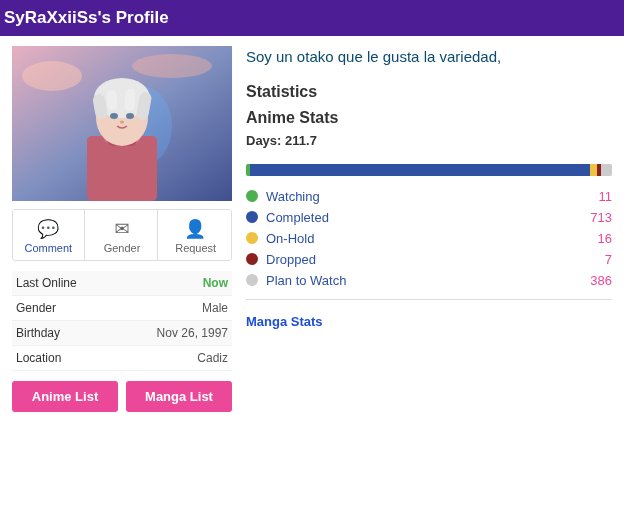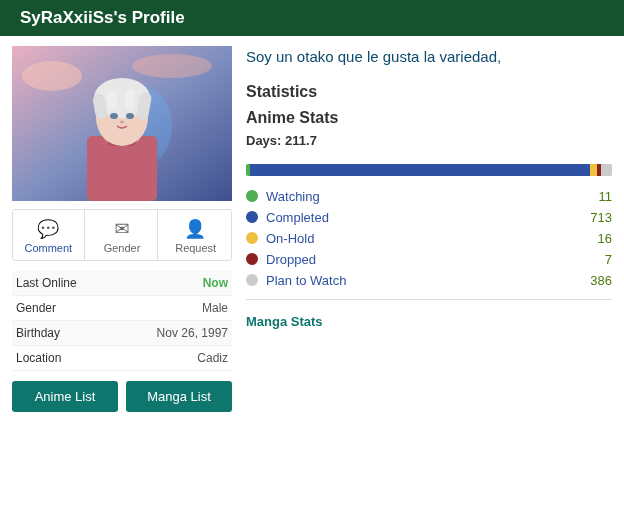--- a/index.html
+++ b/index.html
@@ -5,22 +5,22 @@
     * { box-sizing: border-box; margin: 0; padding: 0; }
     body {
       font-family: Arial, sans-serif;
       font-size: 13px;
       background: #fff;
       color: #333;
       width: 624px;
     }
 
     .profile-header {
-      background: #14532d;
-      padding: 8px 20px;
+      background: #4c1d95;
+      padding: 8px 4px;
     }
     .profile-header h1 {
       color: #fff;
       font-size: 17px;
       font-weight: bold;
     }
 
     .profile-body {
       display: flex;
       padding: 10px 12px;
@@ -98,26 +98,26 @@
     .online-now { color: #4caf50; font-weight: bold; }
 
     .list-buttons {
       display: flex;
       gap: 8px;
       margin-top: 10px;
     }
     .list-btn {
       flex: 1;
       padding: 8px 6px;
-      background: #0f766e;
+      background: #ec4899;
       color: #fff;
       border: none;
       border-radius: 3px;
       font-size: 13px;
-      font-weight: normal;
+      font-weight: bold;
       cursor: pointer;
       text-align: center;
     }
 
     .right-col {
       flex: 1;
       min-width: 0;
     }
 
     .bio-text {
@@ -174,29 +174,29 @@
     }
     .stat-label {
       flex: 1;
     }
     .stat-label a {
       color: #2e51a2;
       text-decoration: none;
     }
     .stat-count {
       font-size: 13px;
-      color: #4d7c0f;
+      color: #ec4899;
       min-width: 30px;
       text-align: right;
     }
 
     .manga-stats-title {
       font-size: 13px;
       font-weight: bold;
-      color: #0f766e;
+      color: #1d4ed8;
       margin-top: 14px;
     }
 
     hr.section-divider {
       border: none;
       border-top: 1px solid #ddd;
       margin: 8px 0;
     }
   </style>
 </head>

